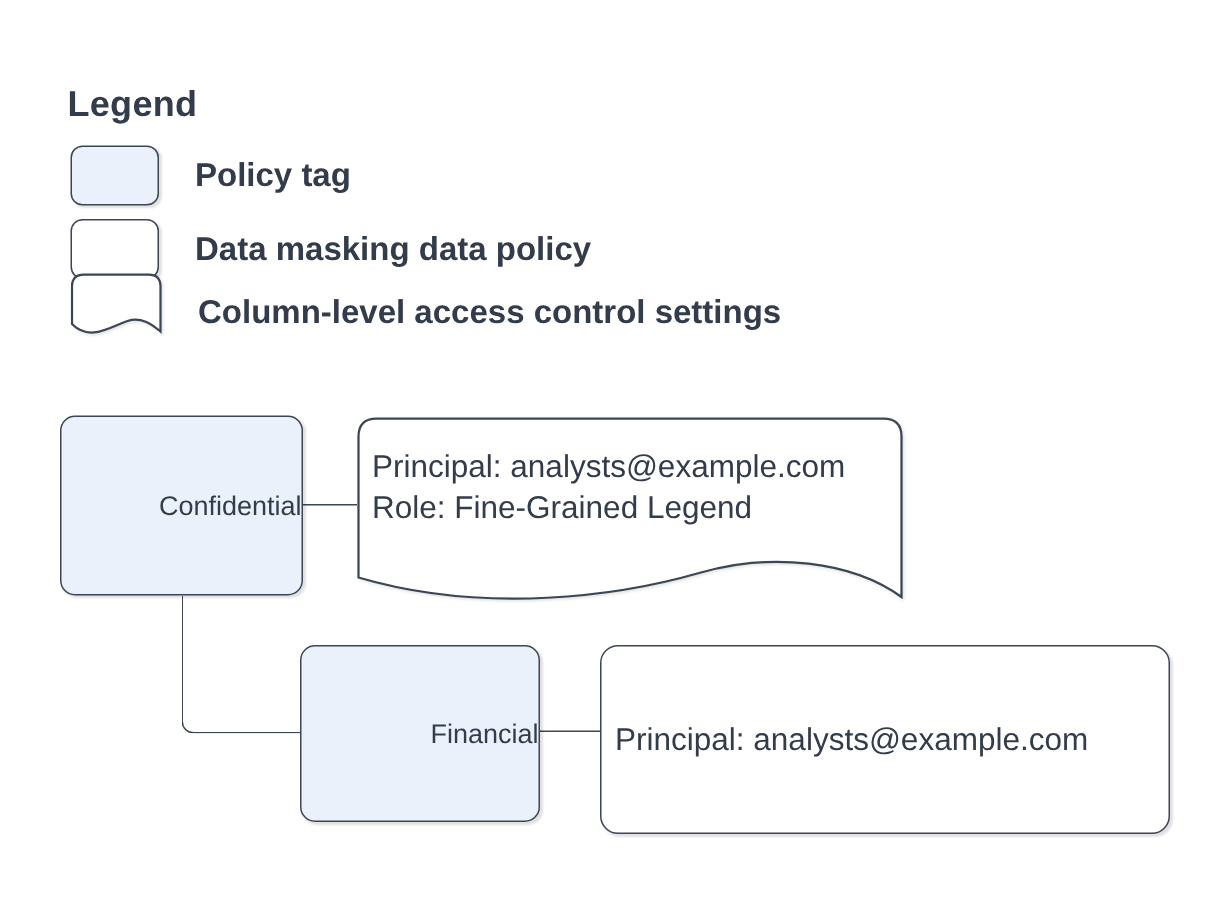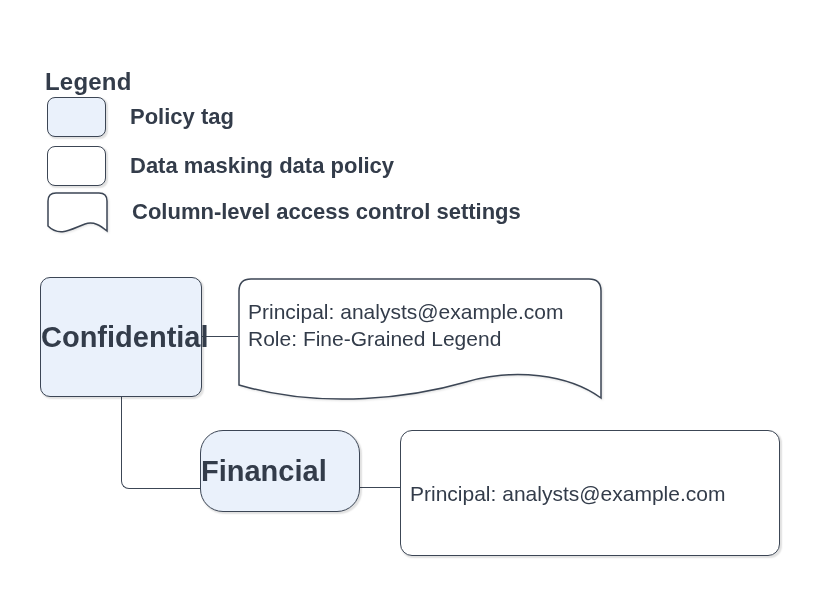--- a/index.html
+++ b/index.html
@@ -20,35 +20,35 @@
     width: 820px;
     height: 598px;
     background: var(--background);
     overflow: hidden;
   }
 
   
   .legend-title {
     position: absolute;
     left: 45px;
-    top: 68px;
+    top: 56px;
     font-size: 24px;
     font-weight: bold;
     letter-spacing: 0.2px;
   }
   .legend-row {
     position: absolute;
     left: 47px;
     display: flex;
     align-items: flex-start;
     gap: 24px;
   }
   .legend-row.r1 { top: 97px; }
   .legend-row.r2 { top: 146px; }
-  .legend-row.r3 { top: 192px; }
+  .legend-row.r3 { top: 182px; align-items: flex-end; }
   .legend-label {
     font-size: 22px;
     font-weight: bold;
     line-height: 40px;
     white-space: nowrap;
   }
   .swatch {
     width: 59px;
     height: 40px;
     border: 1.5px solid var(--stroke);
@@ -67,26 +67,26 @@
 
   
   .node {
     position: absolute;
     background: var(--node-fill);
     border: 1.5px solid var(--stroke);
     border-radius: 10px;
     box-shadow: 1.5px 1.5px 1.5px rgba(0,0,0,0.12);
     display: flex;
     align-items: center;
-    justify-content: flex-start;
-    font-size: 29px;
-    font-weight: bold;
+    justify-content: flex-end;
+    font-size: 18px;
+    font-weight: normal;
   }
   .node.confidential { left: 40px;  top: 277px; width: 162px; height: 120px; }
-  .node.financial    { left: 200px; top: 430px; width: 160px; height: 82px; border-radius: 23px; }
+  .node.financial    { left: 200px; top: 430px; width: 160px; height: 118px; }
 
   .doc-node { position: absolute; left: 238px; top: 278px; width: 364px; height: 131px; }
   .doc-node .doc-text {
     position: absolute;
     left: 10px;
     top: 20px;
     font-size: 21px;
     line-height: 27px;
     white-space: nowrap;
   }

